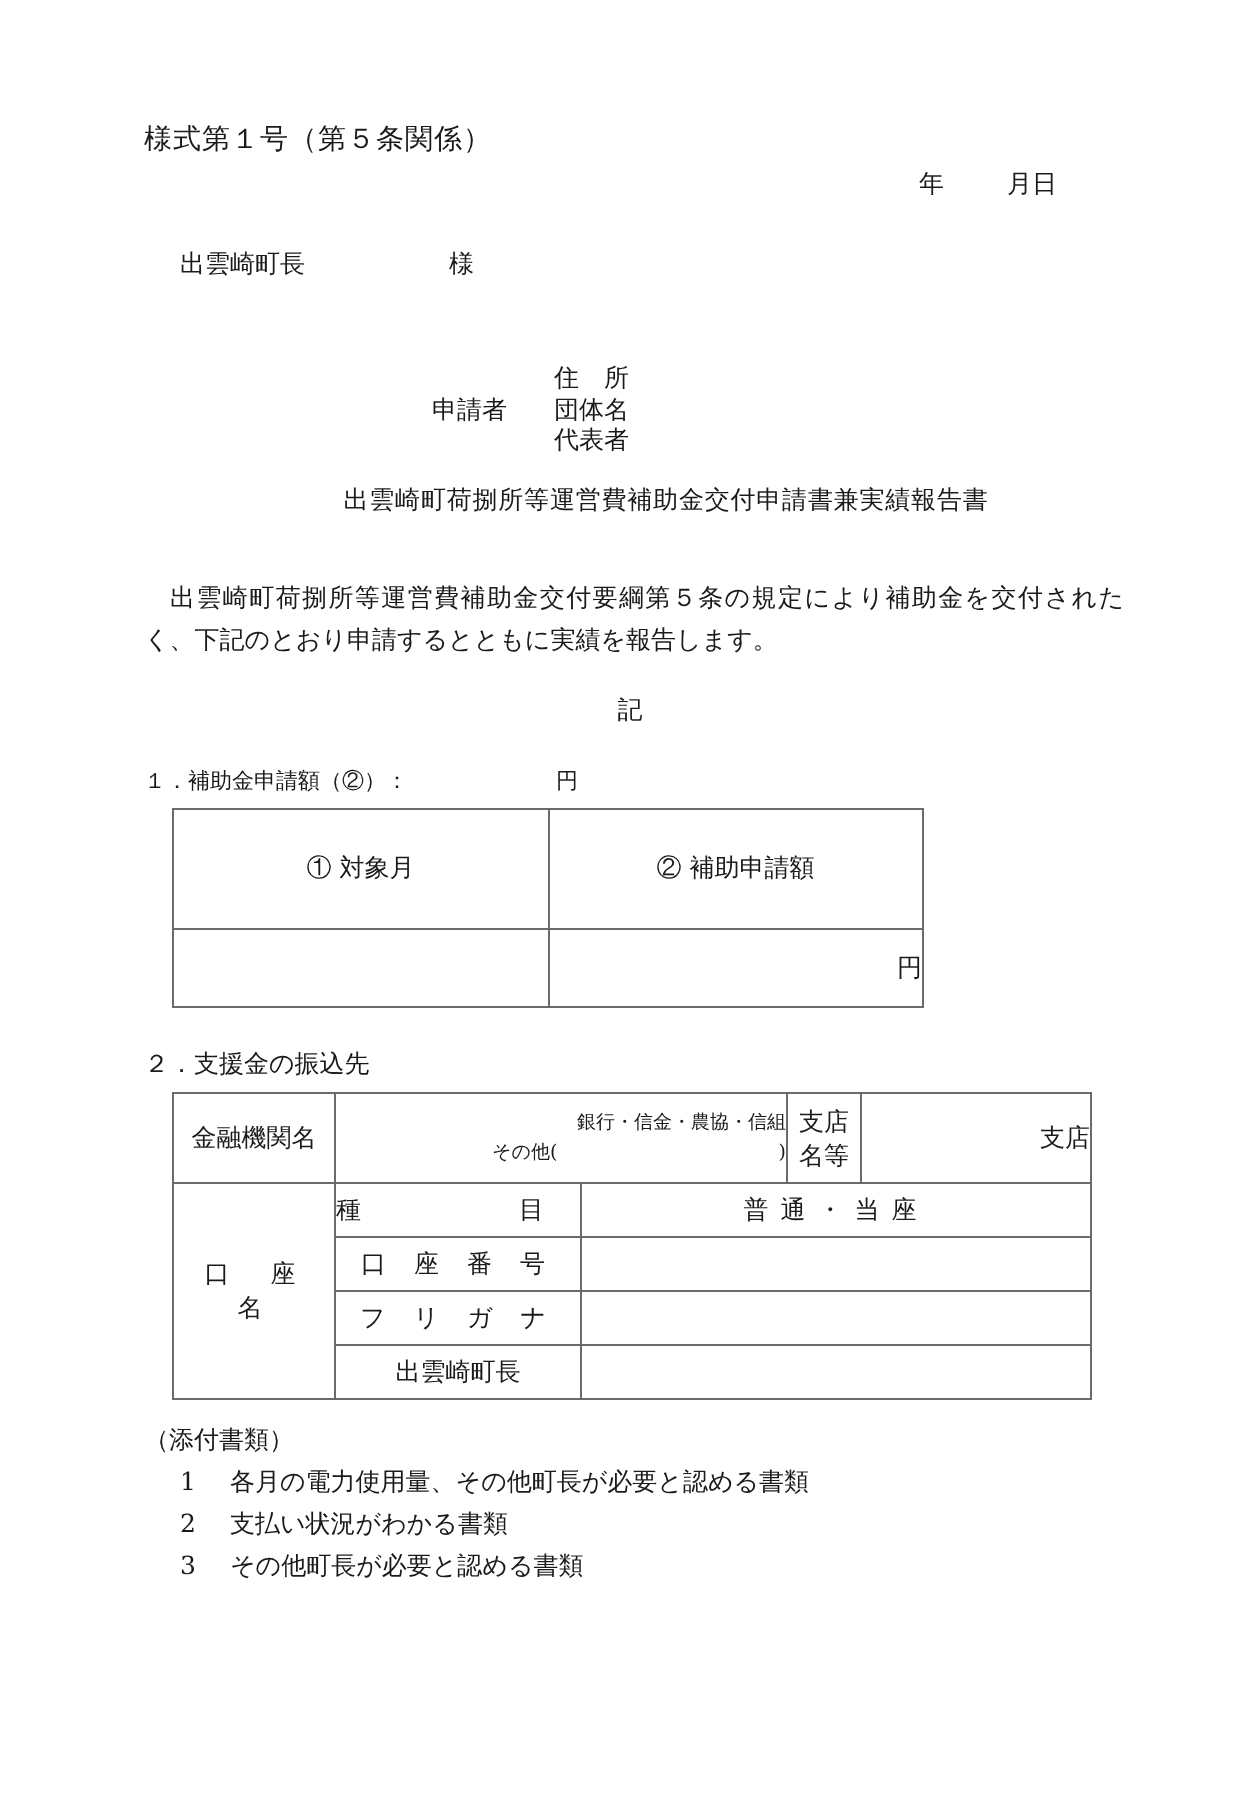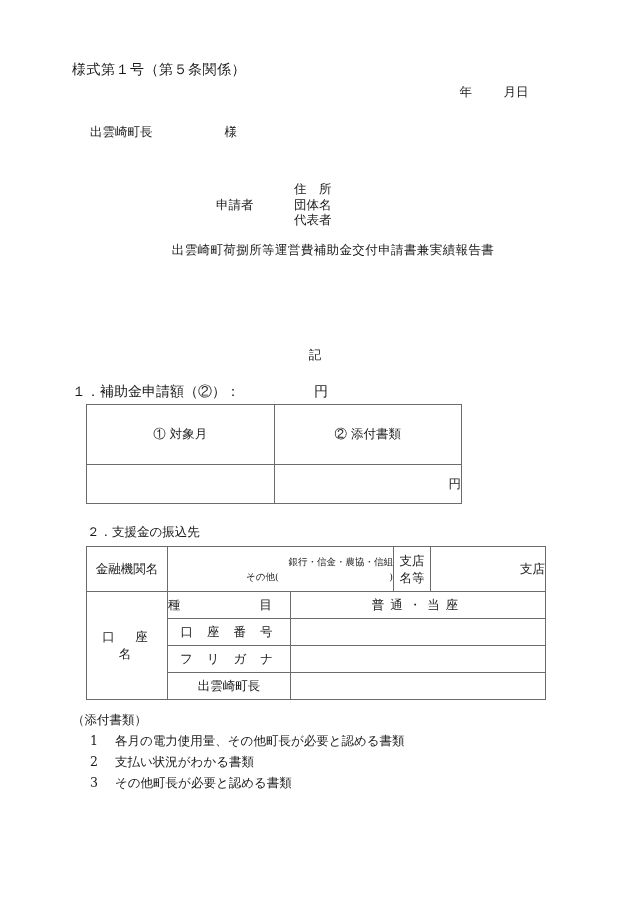--- a/index.html
+++ b/index.html
@@ -65,21 +65,21 @@
     font-size: 12.5px;
     line-height: 15.6px;
     white-space: nowrap;
   }
   .applicant-label {
     position: absolute;
     left: 0;
     top: 15.6px;
   }
   .applicant-fields {
-    margin-left: 78px;
+    margin-left: 61px;
   }
   .applicant-fields div { white-space: pre; }
 
   
   .doc-title {
     position: absolute;
     left: 0;
     right: 0;
     top: 242px;
     text-align: center;
@@ -108,21 +108,21 @@
     top: 347px;
     text-align: center;
     font-size: 12.5px;
   }
 
   
   .sec1-head {
     position: absolute;
     left: 72px;
     top: 383px;
-    font-size: 14px;
+    font-size: 11px;
     white-space: nowrap;
   }
   .sec1-head .amt-gap { display: inline-block; width: 74px; }
 
   .table1 {
     position: absolute;
     left: 86px;
     top: 404px;
     width: 376px;
     border-collapse: collapse;
@@ -140,21 +140,20 @@
     padding-right: 9px;
   }
 
   
   .sec2-head {
     position: absolute;
     left: 72px;
     top: 524px;
     font-size: 12.5px;
     white-space: nowrap;
-    margin-left: 15px;
   }
 
   .table2 {
     position: absolute;
     left: 86px;
     top: 546px;
     width: 459px;
     border-collapse: collapse;
     table-layout: fixed;
     font-size: 12.5px;
@@ -239,32 +238,33 @@
     <div class="applicant-label">申請者</div>
     <div class="applicant-fields">
       <div>住　所</div>
       <div>団体名</div>
       <div>代表者</div>
     </div>
   </div>
 
   <div class="doc-title">出雲崎町荷捌所等運営費補助金交付申請書兼実績報告書</div>
 
+  <div class="body-text">出雲崎町荷捌所等運営費補助金交付要綱第５条の規定により補助金を交付されたく、下記のとおり申請するとともに実績を報告します。</div>
 
   <div class="ki">記</div>
 
   <div class="sec1-head">
     <span>１．補助金申請額（②）：</span><span class="amt-gap"></span><span>円</span>
   </div>
 
   <table class="table1">
     <tbody>
       <tr>
         <td class="t1-head-l">① 対象月</td>
-        <td class="t1-head-r">② 添付書類</td>
+        <td class="t1-head-r">② 補助申請額</td>
       </tr>
       <tr>
         <td class="t1-body-l"></td>
         <td class="t1-body-r">円</td>
       </tr>
     </tbody>
   </table>
 
   <div class="sec2-head">２．支援金の振込先</div>
 

